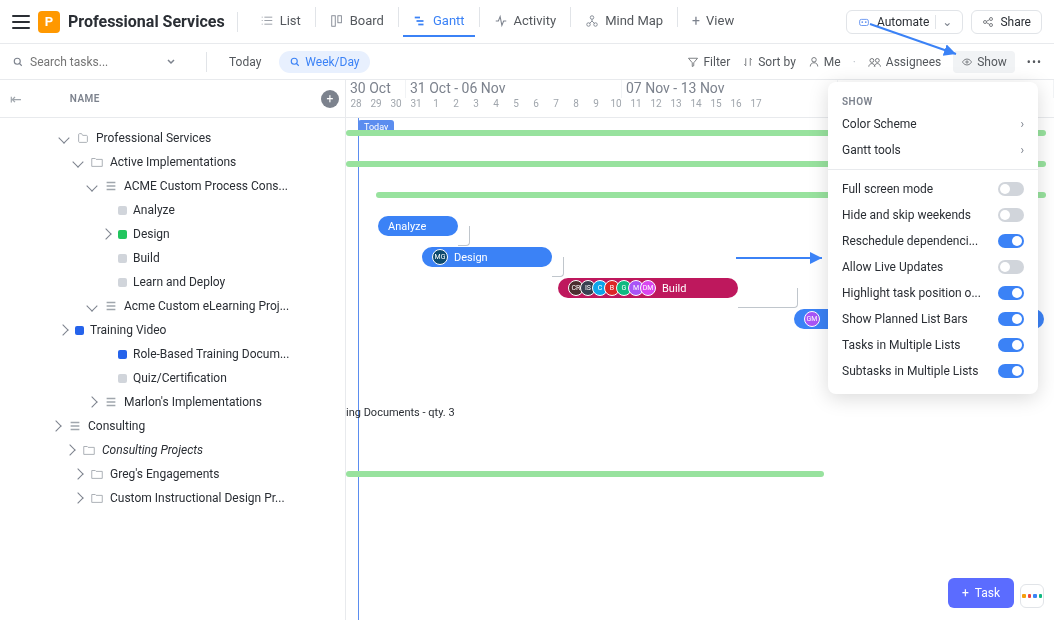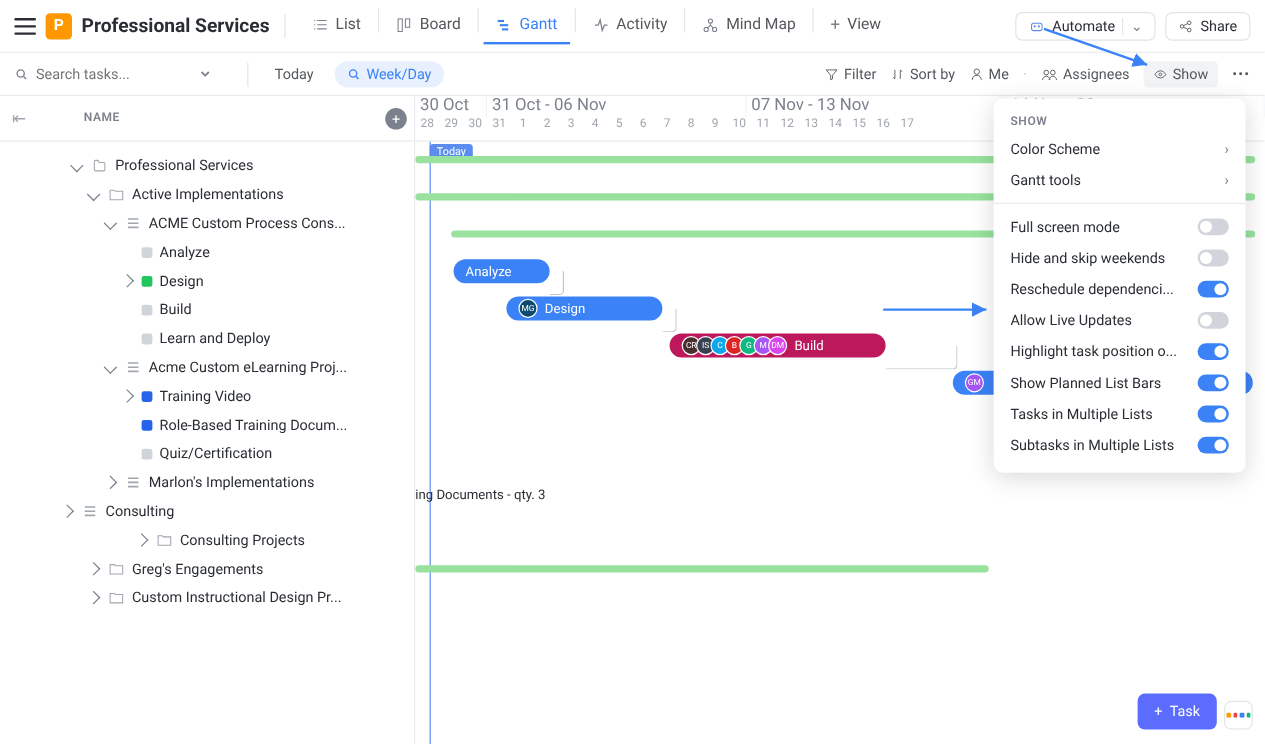--- a/index.html
+++ b/index.html
@@ -276,21 +276,21 @@
           <div class="status-sq" style="background:#d1d5db;"></div>
           <span class="label">Learn and Deploy</span>
         </div>
         <div class="tree-item" style="padding-left: 88px;">
           <div class="caret"></div>
           <svg class="list-icon" viewBox="0 0 16 16">
             <path d="M3 4h10M3 8h10M3 12h10" stroke="#a0a6ad" stroke-width="1.5"></path>
           </svg>
           <span class="label">Acme Custom eLearning Proj...</span>
         </div>
-        <div class="tree-item" style="padding-left: 102px;">
+        <div class="tree-item" style="padding-left: 59px;">
           <div class="caret right"></div>
           <div class="status-sq" style="background:#2563eb;"></div>
           <span class="label">Training Video</span>
         </div>
         <div class="tree-item" style="padding-left: 102px;">
           <div style="width:10px;flex:0 0 10px;"></div>
           <div class="status-sq" style="background:#2563eb;"></div>
           <span class="label">Role-Based Training Docum...</span>
         </div>
         <div class="tree-item" style="padding-left: 102px;">
@@ -305,21 +305,21 @@
           </svg>
           <span class="label">Marlon's Implementations</span>
         </div>
         <div class="tree-item" style="padding-left: 52px;">
           <div class="caret right"></div>
           <svg class="list-icon" viewBox="0 0 16 16">
             <path d="M3 4h10M3 8h10M3 12h10" stroke="#a0a6ad" stroke-width="1.5"></path>
           </svg>
           <span class="label">Consulting</span>
         </div>
-        <div class="tree-item" style="padding-left: 114px;">
+        <div class="tree-item" style="padding-left: 66px; font-style: italic;">
           <div class="caret right"></div>
           <svg class="folder-icon" viewBox="0 0 16 16">
             <path d="M2 4h4l1 1h7v8H2z" fill="none" stroke="#a0a6ad"></path>
           </svg>
           <span class="label">Consulting Projects</span>
         </div>
         <div class="tree-item" style="padding-left: 74px;">
           <div class="caret right"></div>
           <svg class="folder-icon" viewBox="0 0 16 16">
             <path d="M2 4h4l1 1h7v8H2z" fill="none" stroke="#a0a6ad"></path>

